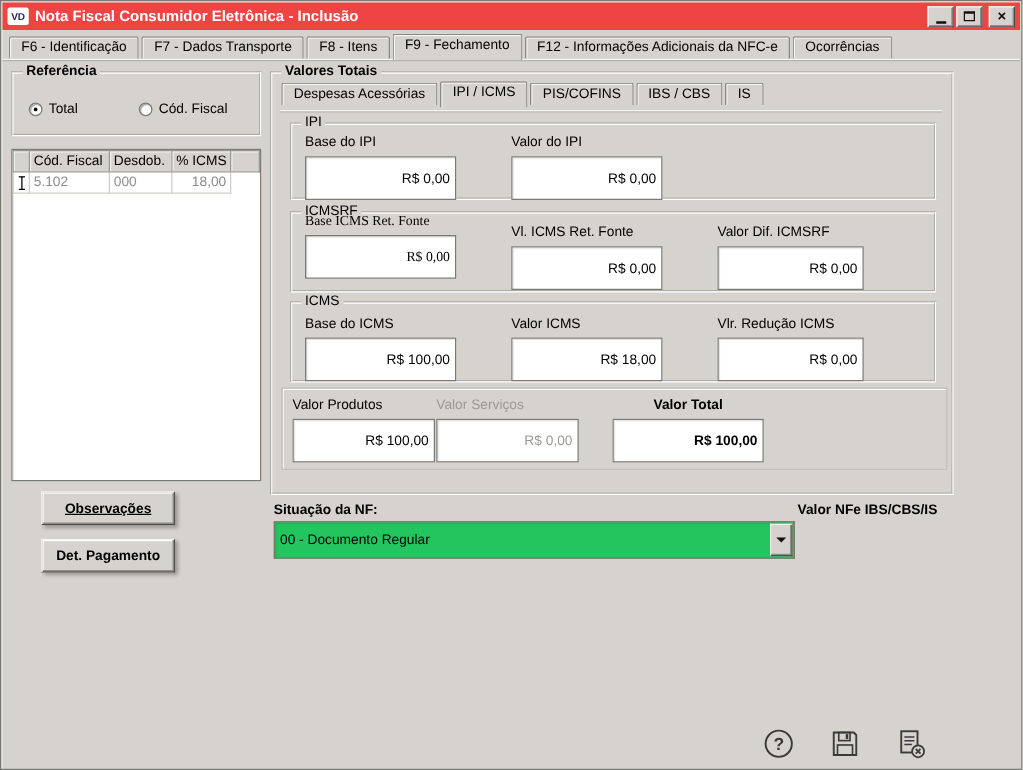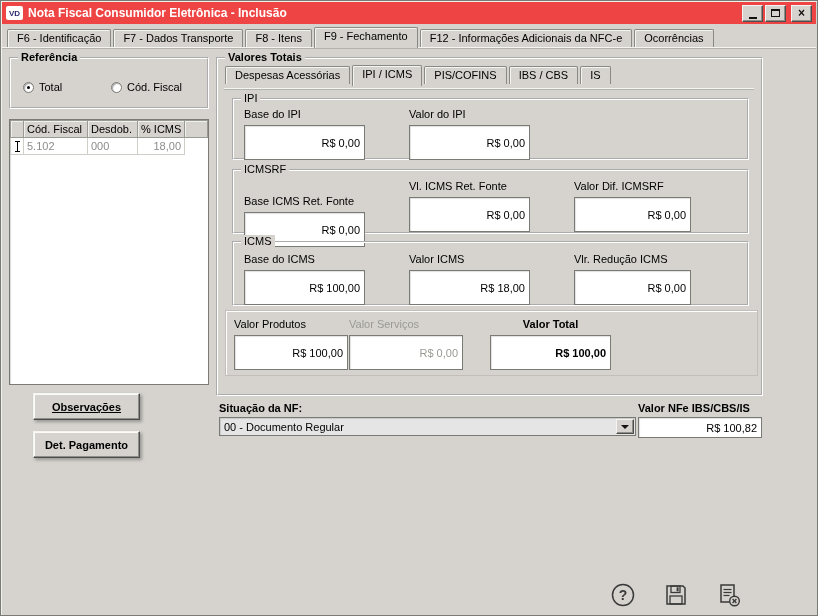--- a/index.html
+++ b/index.html
@@ -76,21 +76,21 @@
   .money.tall{height:21px;}
   .money.bold{font-weight:bold;}
   .field.dis label{color:#9a9a94;}
   .money.dis{color:#9a9a94;}
 
   .panel{position:absolute;border:1px solid #c2bfba;box-shadow:inset 1px 1px 0 #ffffff;}
   .lbl{position:absolute;white-space:nowrap;}
   .lbl.b{font-weight:bold;}
 
   
-  .combo{position:absolute;height:19px;background:#e5e5e5;border:1px solid #7a7a74;display:flex;align-items:stretch;
+  .combo{position:absolute;height:30px;background:#22c55e;border:1px solid #7a7a74;display:flex;align-items:stretch;
          box-shadow:inset 1px 1px 1px rgba(0,0,0,.12);cursor:default;}
   .combo .val{flex:1;display:flex;align-items:center;padding:0 4px;white-space:nowrap;overflow:hidden;}
   .combo .drop{width:18px;margin:1px;background:#d6d3ce;border:1px solid;flex:none;
                border-color:#f4f4f0 #4d4d4d #4d4d4d #f4f4f0;box-shadow:inset -1px -1px 0 #8f8f89;
                display:flex;align-items:center;justify-content:center;}
   .combo .arrow{width:0;height:0;border-left:4px solid transparent;border-right:4px solid transparent;border-top:4px solid #111;}
 
   
   .toolbar{position:absolute;left:608px;top:580px;display:flex;gap:25px;}
   .toolbtn{width:28px;height:28px;background:transparent;border:none;padding:0;cursor:default;
@@ -198,21 +198,21 @@
         <input class="money" readonly="" value="R$ 0,00" style="">
       </div>
       <div class="field" style="left:175px;top:8px;width:121px;">
         <label>Valor do IPI</label>
         <input class="money" readonly="" value="R$ 0,00" style="">
       </div>
     </div>
 
     <div class="group" style="left:14px;top:110px;width:517px;height:65px;">
       <span class="caption">ICMSRF</span>
-      <div class="field" style="left:10px;top:24px;width:121px;">
+      <div class="field" style="left:10px;top:0;width:121px;font-family:Liberation Serif, serif;">
         <label>Base ICMS Ret. Fonte</label>
         <input class="money" readonly="" value="R$ 0,00" style="">
       </div>
       <div class="field" style="left:175px;top:9px;width:121px;">
         <label>Vl. ICMS Ret. Fonte</label>
         <input class="money" readonly="" value="R$ 0,00" style="">
       </div>
       <div class="field" style="left:340px;top:9px;width:117px;">
         <label>Valor Dif. ICMSRF</label>
         <input class="money" readonly="" value="R$ 0,00" style="">
@@ -253,23 +253,20 @@
 
   <span class="lbl b" style="left:218px;top:401px;">Situação da NF:</span>
   <div class="combo" style="left:218px;top:416px;width:417px;">
     <span class="val">00 - Documento Regular</span>
     <span class="drop">
       <span class="arrow"></span>
     </span>
   </div>
 
   <span class="lbl b" style="left:637px;top:401px;">Valor NFe IBS/CBS/IS</span>
-  <div class="field" style="left:637px;top:416px;width:124px;">
-    <input class="money tall" readonly="" value="R$ 100,82" style="">
-  </div>
 
   <div class="toolbar">
     <button class="toolbtn">
       <svg width="26" height="26" viewBox="0 0 26 26">
         <circle cx="13" cy="13" r="10.5" fill="none" stroke="#3a3a3a" stroke-width="1.5"></circle>
         <text x="13" y="18" text-anchor="middle" font-size="14" font-weight="bold" fill="#3a3a3a" font-family="Liberation Sans, sans-serif">?</text>
       </svg>
     </button>
     <button class="toolbtn">
       <svg width="26" height="26" viewBox="0 0 26 26">

